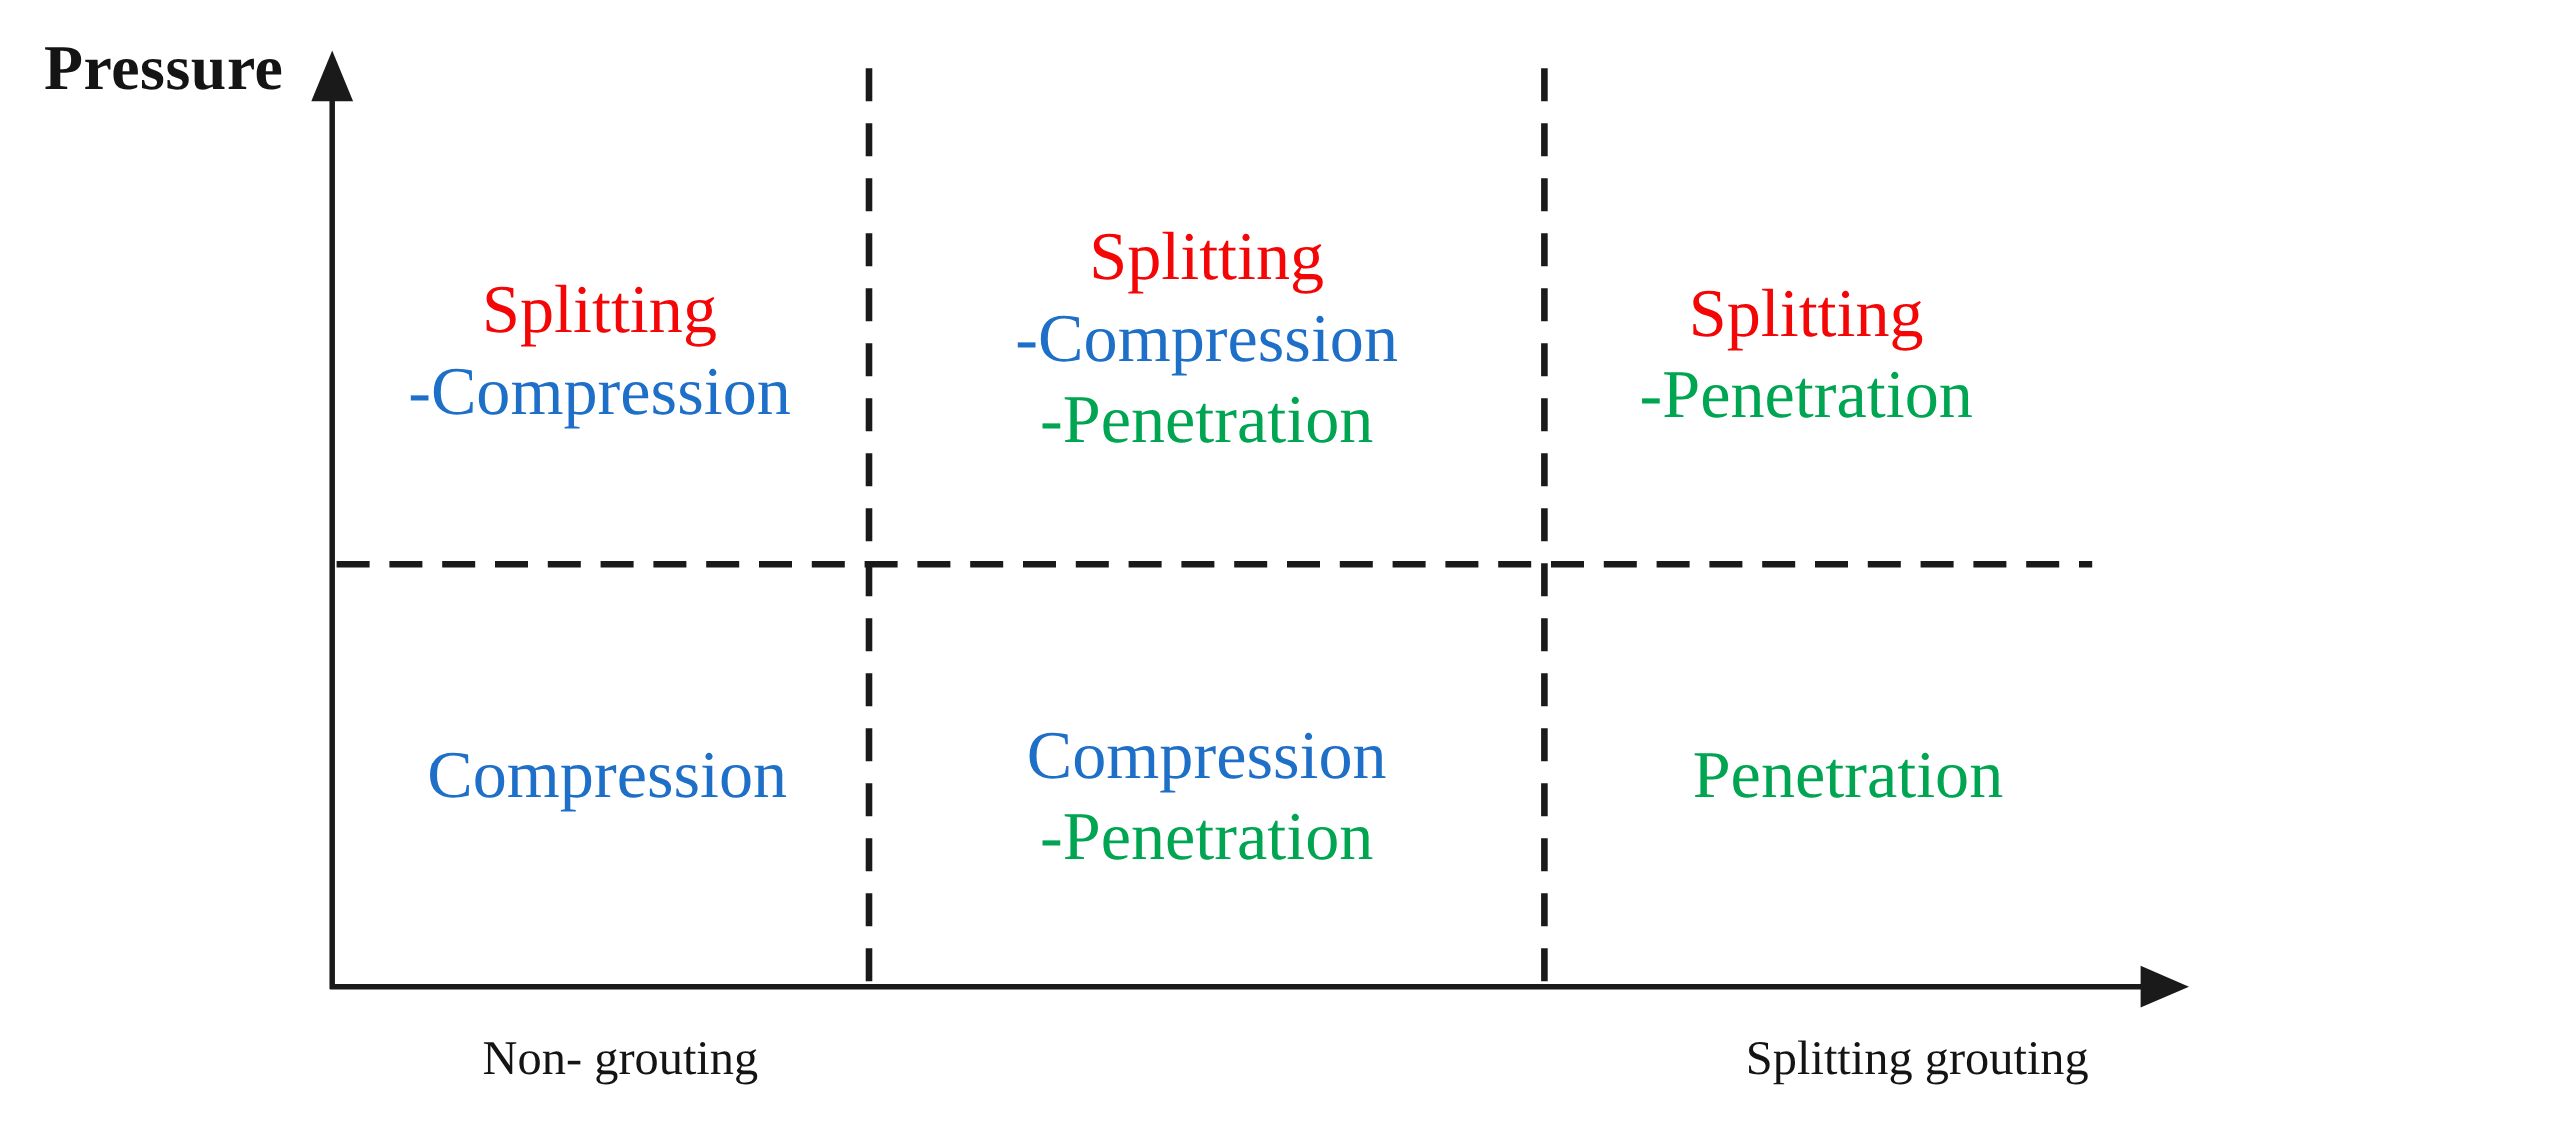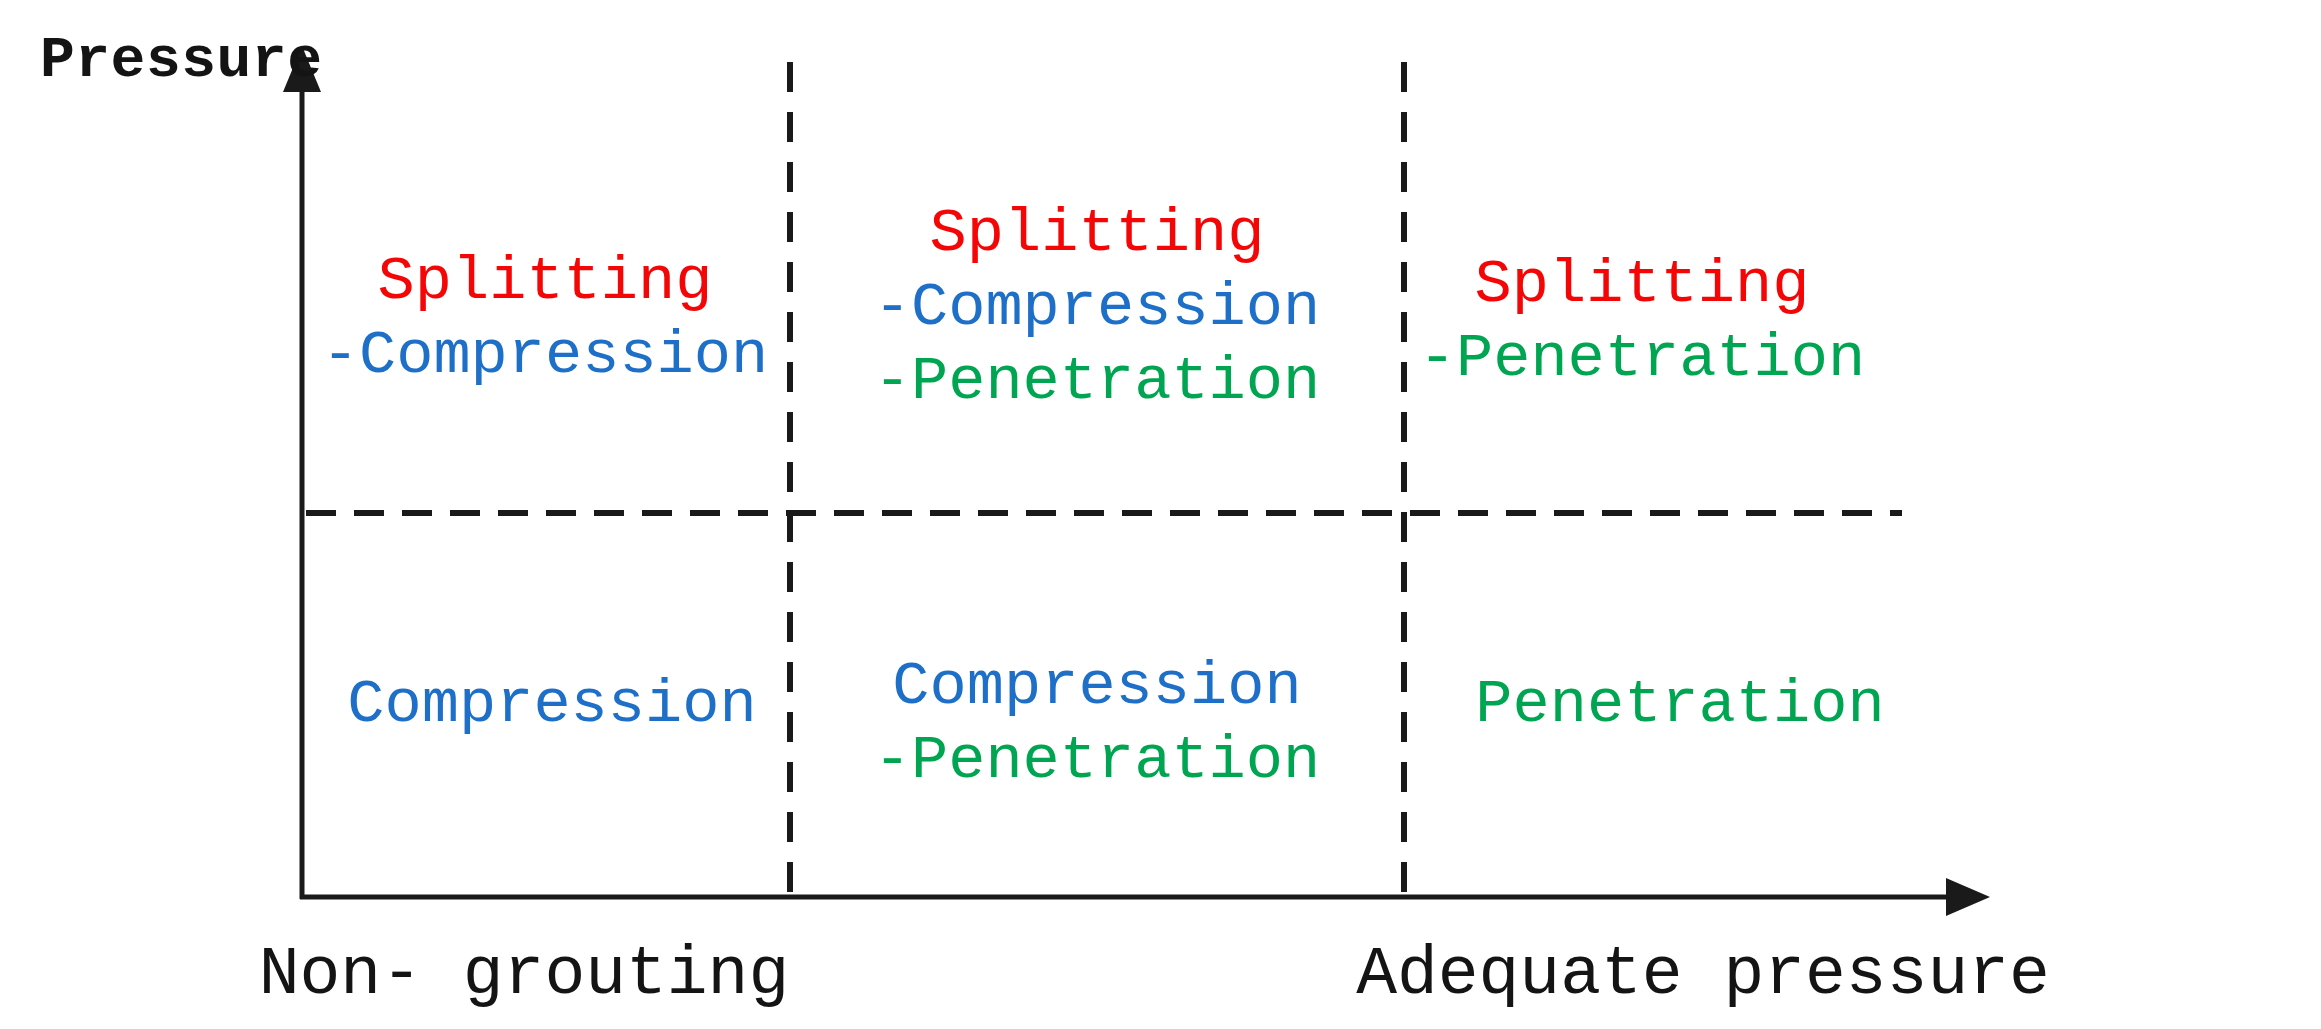--- a/index.html
+++ b/index.html
@@ -1,41 +1,42 @@
 <!DOCTYPE html>
 <html><head>
 <meta charset="utf-8">
 <style>
   html, body { margin: 0; padding: 0; background: #ffffff; }
   .canvas {
     position: relative;
     width: 2321px;
     height: 1029px;
     background: #ffffff;
-    font-family: Liberation Mono, monospace;
+    font-family: Liberation Serif, serif;
     overflow: hidden;
     border-radius: 28px;
   }
   .layer { position: absolute; left: 0; top: 0; }
   .lbl { position: absolute; white-space: nowrap; }
   .axis-title { font-weight: bold; font-size: 58px; letter-spacing: 0.5px; }
   .ref-label { font-size: 54px; line-height: 82px; }
   .region {
     position: absolute;
     transform: translateX(-50%);
     text-align: center;
     font-size: 62px;
     line-height: 74px;
     white-space: nowrap;
   }
   .cat {
     position: absolute;
     transform: translateX(-50%);
-    font-size: 68px;
+    font-size: 44px;
     white-space: nowrap;
+    margin-left: 40px;
   }
 </style>
 </head>
 <body>
 
 <div class="canvas">
 
   <svg class="layer" width="2321" height="1029" viewBox="0 0 2321 1029">
 
     <line x1="302" y1="84" x2="302" y2="899" stroke="#1a1a1a" stroke-width="5"></line>
@@ -79,15 +80,15 @@
     <div style="color: rgb(0, 165, 81);">-Penetration</div>
   </div>
 
   <div class="region" style="left:1680px; top:668px">
     <div style="color: rgb(0, 165, 81);">Penetration</div>
   </div>
 
   <div class="cat" style="left: 524px; top: 936px; color: rgb(20, 20, 20);">Non- grouting</div>
 
 
-  <div class="cat" style="left: 1703px; top: 936px; color: rgb(20, 20, 20);">Adequate pressure</div>
+  <div class="cat" style="left: 1703px; top: 936px; color: rgb(20, 20, 20);">Splitting grouting</div>
 
 </div>
 
 </body></html>

